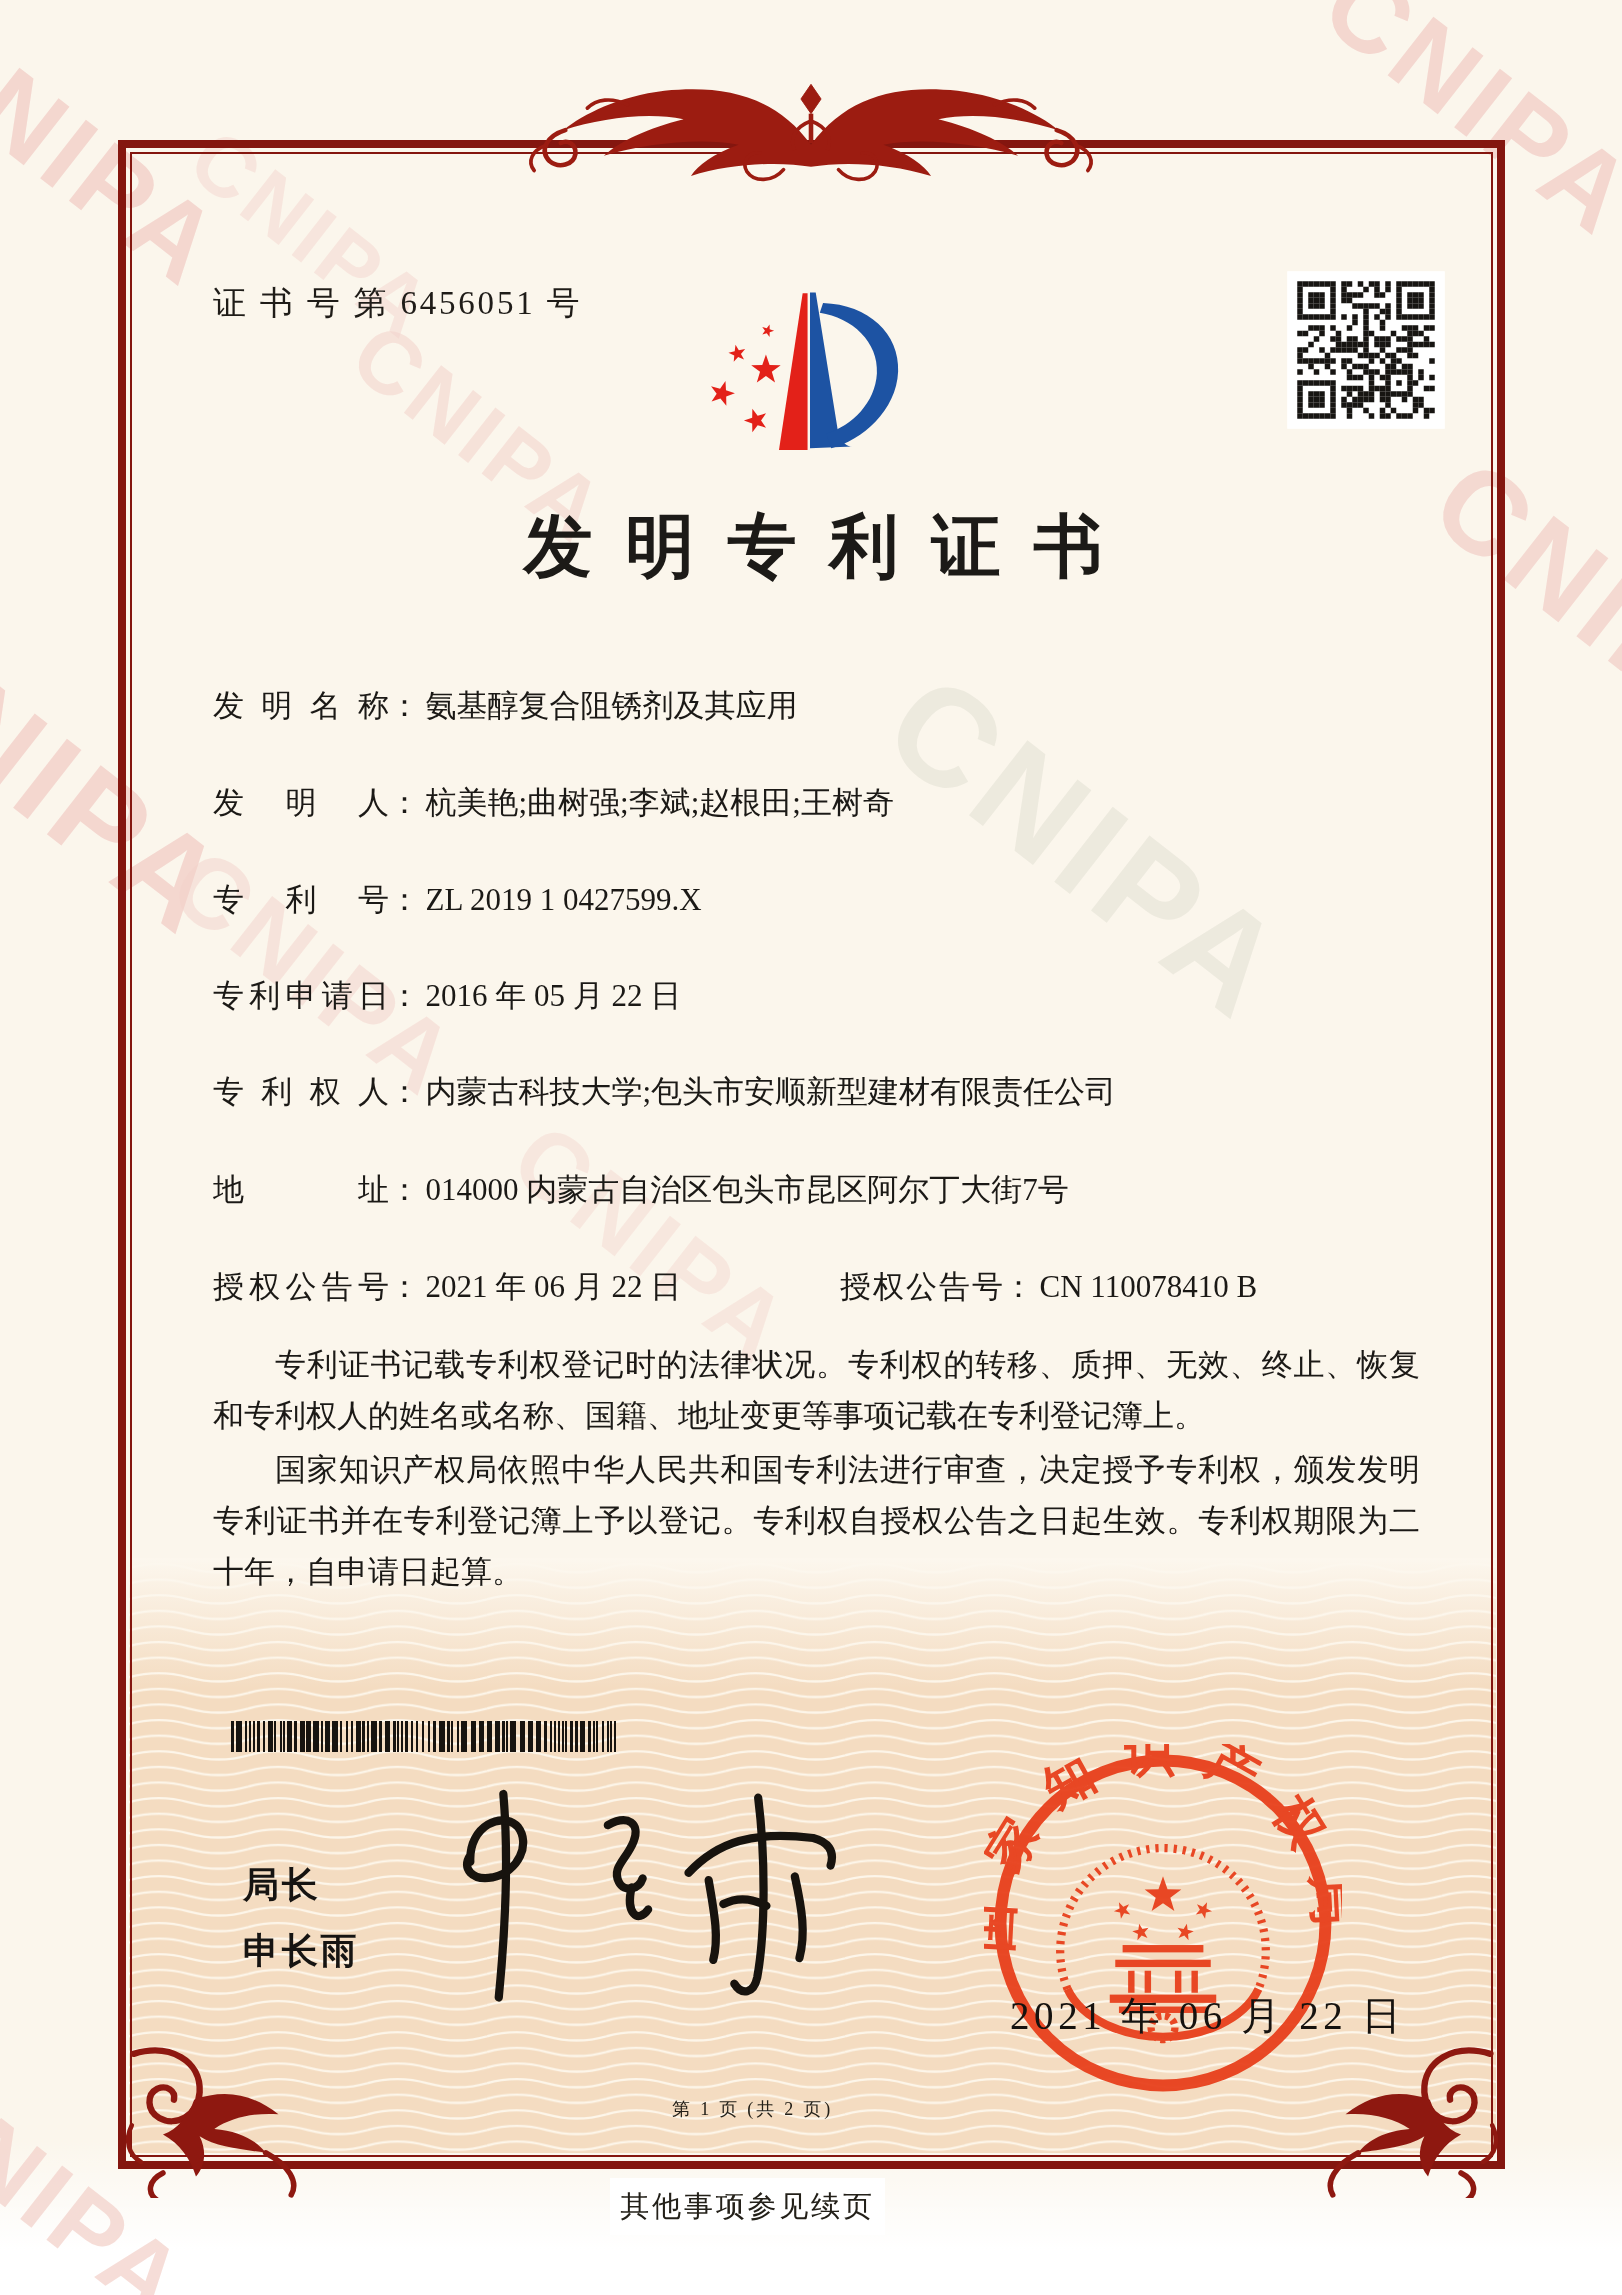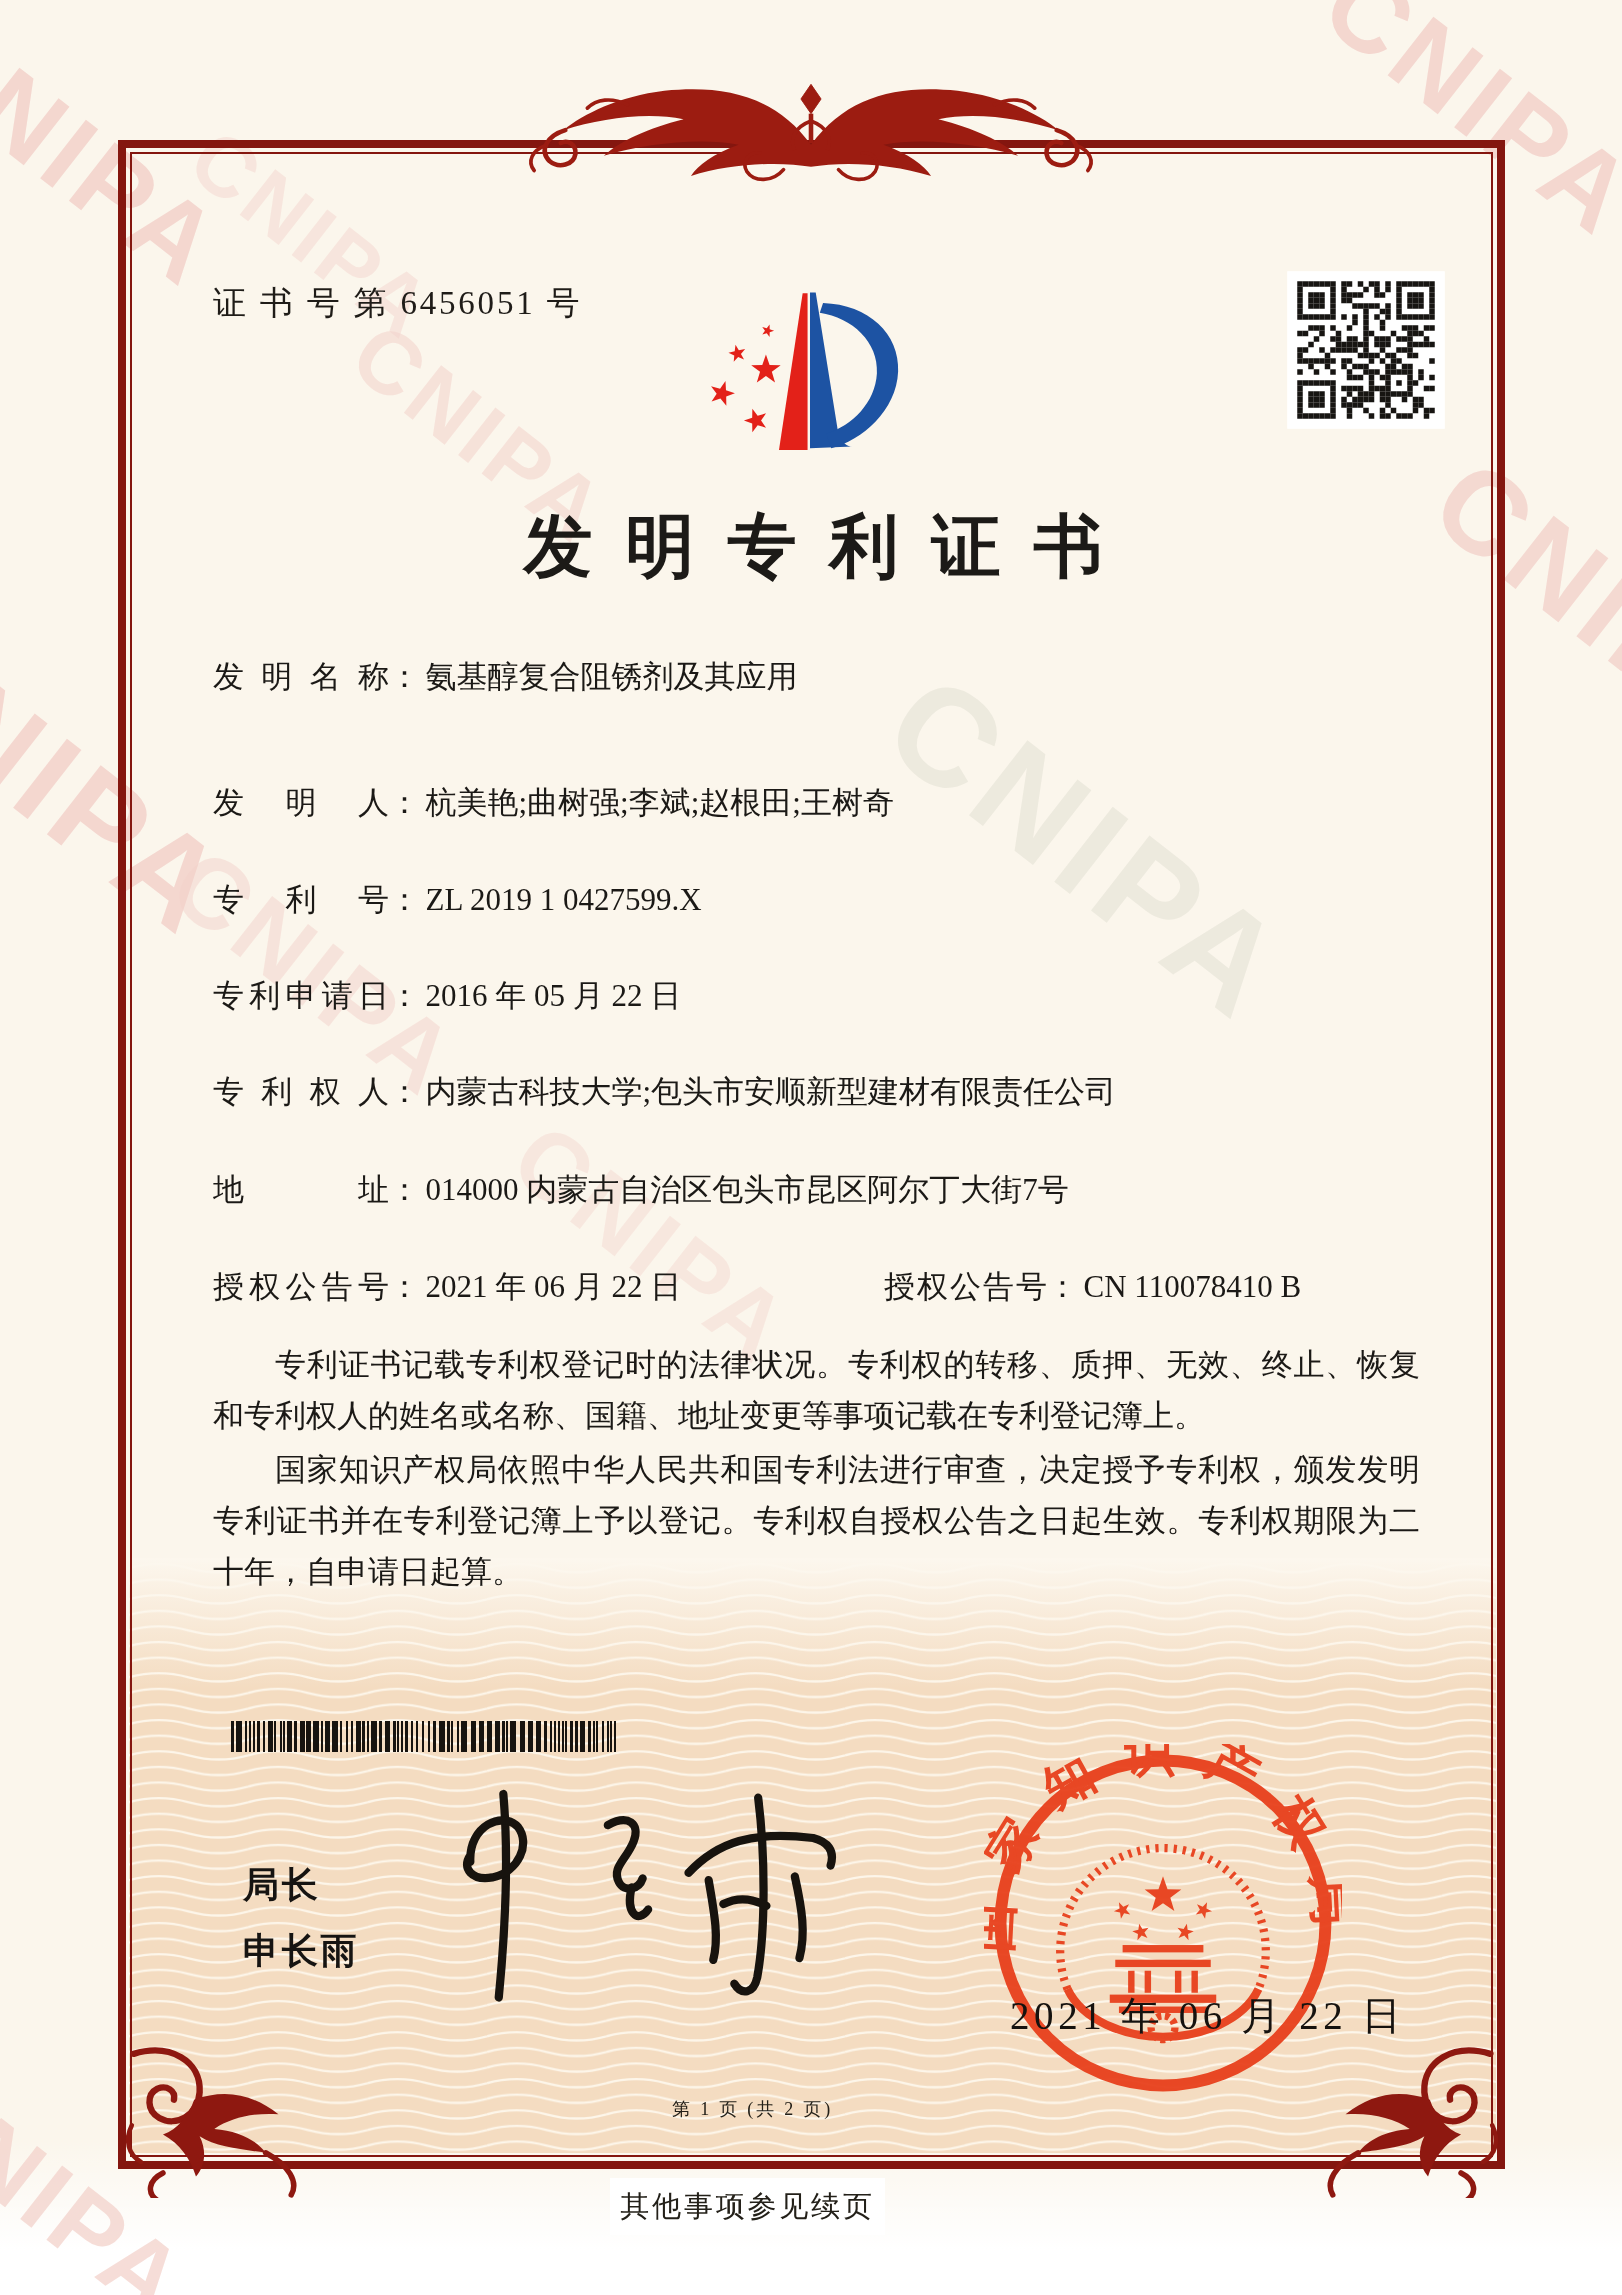--- a/index.html
+++ b/index.html
@@ -31,21 +31,21 @@
   .cert-no{position:absolute;z-index:5;left:213px;top:281px;font-size:33px;letter-spacing:2.8px;}
   .logo{position:absolute;z-index:5;left:685px;top:272px;width:250px;height:204px;}
   .qr{position:absolute;z-index:5;left:1289px;top:273px;width:154px;height:154px;background:#ffffff;
       box-shadow:0 0 0 1.8px #fff;}
   .title{position:absolute;z-index:5;left:129px;top:501px;width:1368px;text-align:center;
     font-size:69px;font-weight:bold;letter-spacing:33px;text-indent:33px;color:#1c1a17;}
   
   .row{position:absolute;z-index:5;left:213px;font-size:31px;white-space:nowrap;color:#1b1916;}
   .row .lbl{display:inline-block;width:176px;text-align:justify;text-align-last:justify;vertical-align:top;}
   .row .colon{display:inline-block;margin-right:5.5px;}
-  .row2{left:884px;}
+  .row2{left:840px;}
   .row2 .lbl{width:163px;}
   
   .paras{position:absolute;z-index:5;left:213px;top:1339px;width:1207px;font-size:31px;
     line-height:51px;text-align:justify;color:#1b1916;}
   .paras p{margin:0 0 2.8px 0;text-indent:2em;}
   
   .barcode{position:absolute;z-index:5;left:231px;top:1721px;width:390px;height:31px;}
   .barcode i{position:absolute;top:0;bottom:0;background:#17130f;}
   .officer{position:absolute;z-index:5;left:243px;font-family:"Liberation Sans","DejaVu Sans",sans-serif;
     font-weight:bold;font-size:36px;letter-spacing:2.8px;color:#161412;}
@@ -460,21 +460,21 @@
       <rect x="99" y="153" width="6" height="6" fill="#171512"></rect>
       <rect x="105" y="153" width="6" height="6" fill="#171512"></rect>
       <rect x="117" y="153" width="6" height="6" fill="#171512"></rect>
       <rect x="123" y="153" width="6" height="6" fill="#171512"></rect>
       <rect x="129" y="153" width="6" height="6" fill="#171512"></rect>
       <rect x="147" y="153" width="6" height="6" fill="#171512"></rect>
     </svg></div>
 
 <div class="title">发明专利证书</div>
 
-<div class="row" style="top:656px">
+<div class="row" style="top:685px">
   <span class="lbl">发明名称</span><span class="colon">：</span><span class="val">氨基醇复合阻锈剂及其应用</span>
 </div>
 <div class="row" style="top:782px">
   <span class="lbl">发明人</span><span class="colon">：</span><span class="val">杭美艳;曲树强;李斌;赵根田;王树奇</span>
 </div>
 <div class="row" style="top:879px">
   <span class="lbl">专利号</span><span class="colon">：</span><span class="val">ZL 2019 1 0427599.X</span>
 </div>
 <div class="row" style="top:975px">
   <span class="lbl">专利申请日</span><span class="colon">：</span><span class="val">2016 年 05 月 22 日</span>

